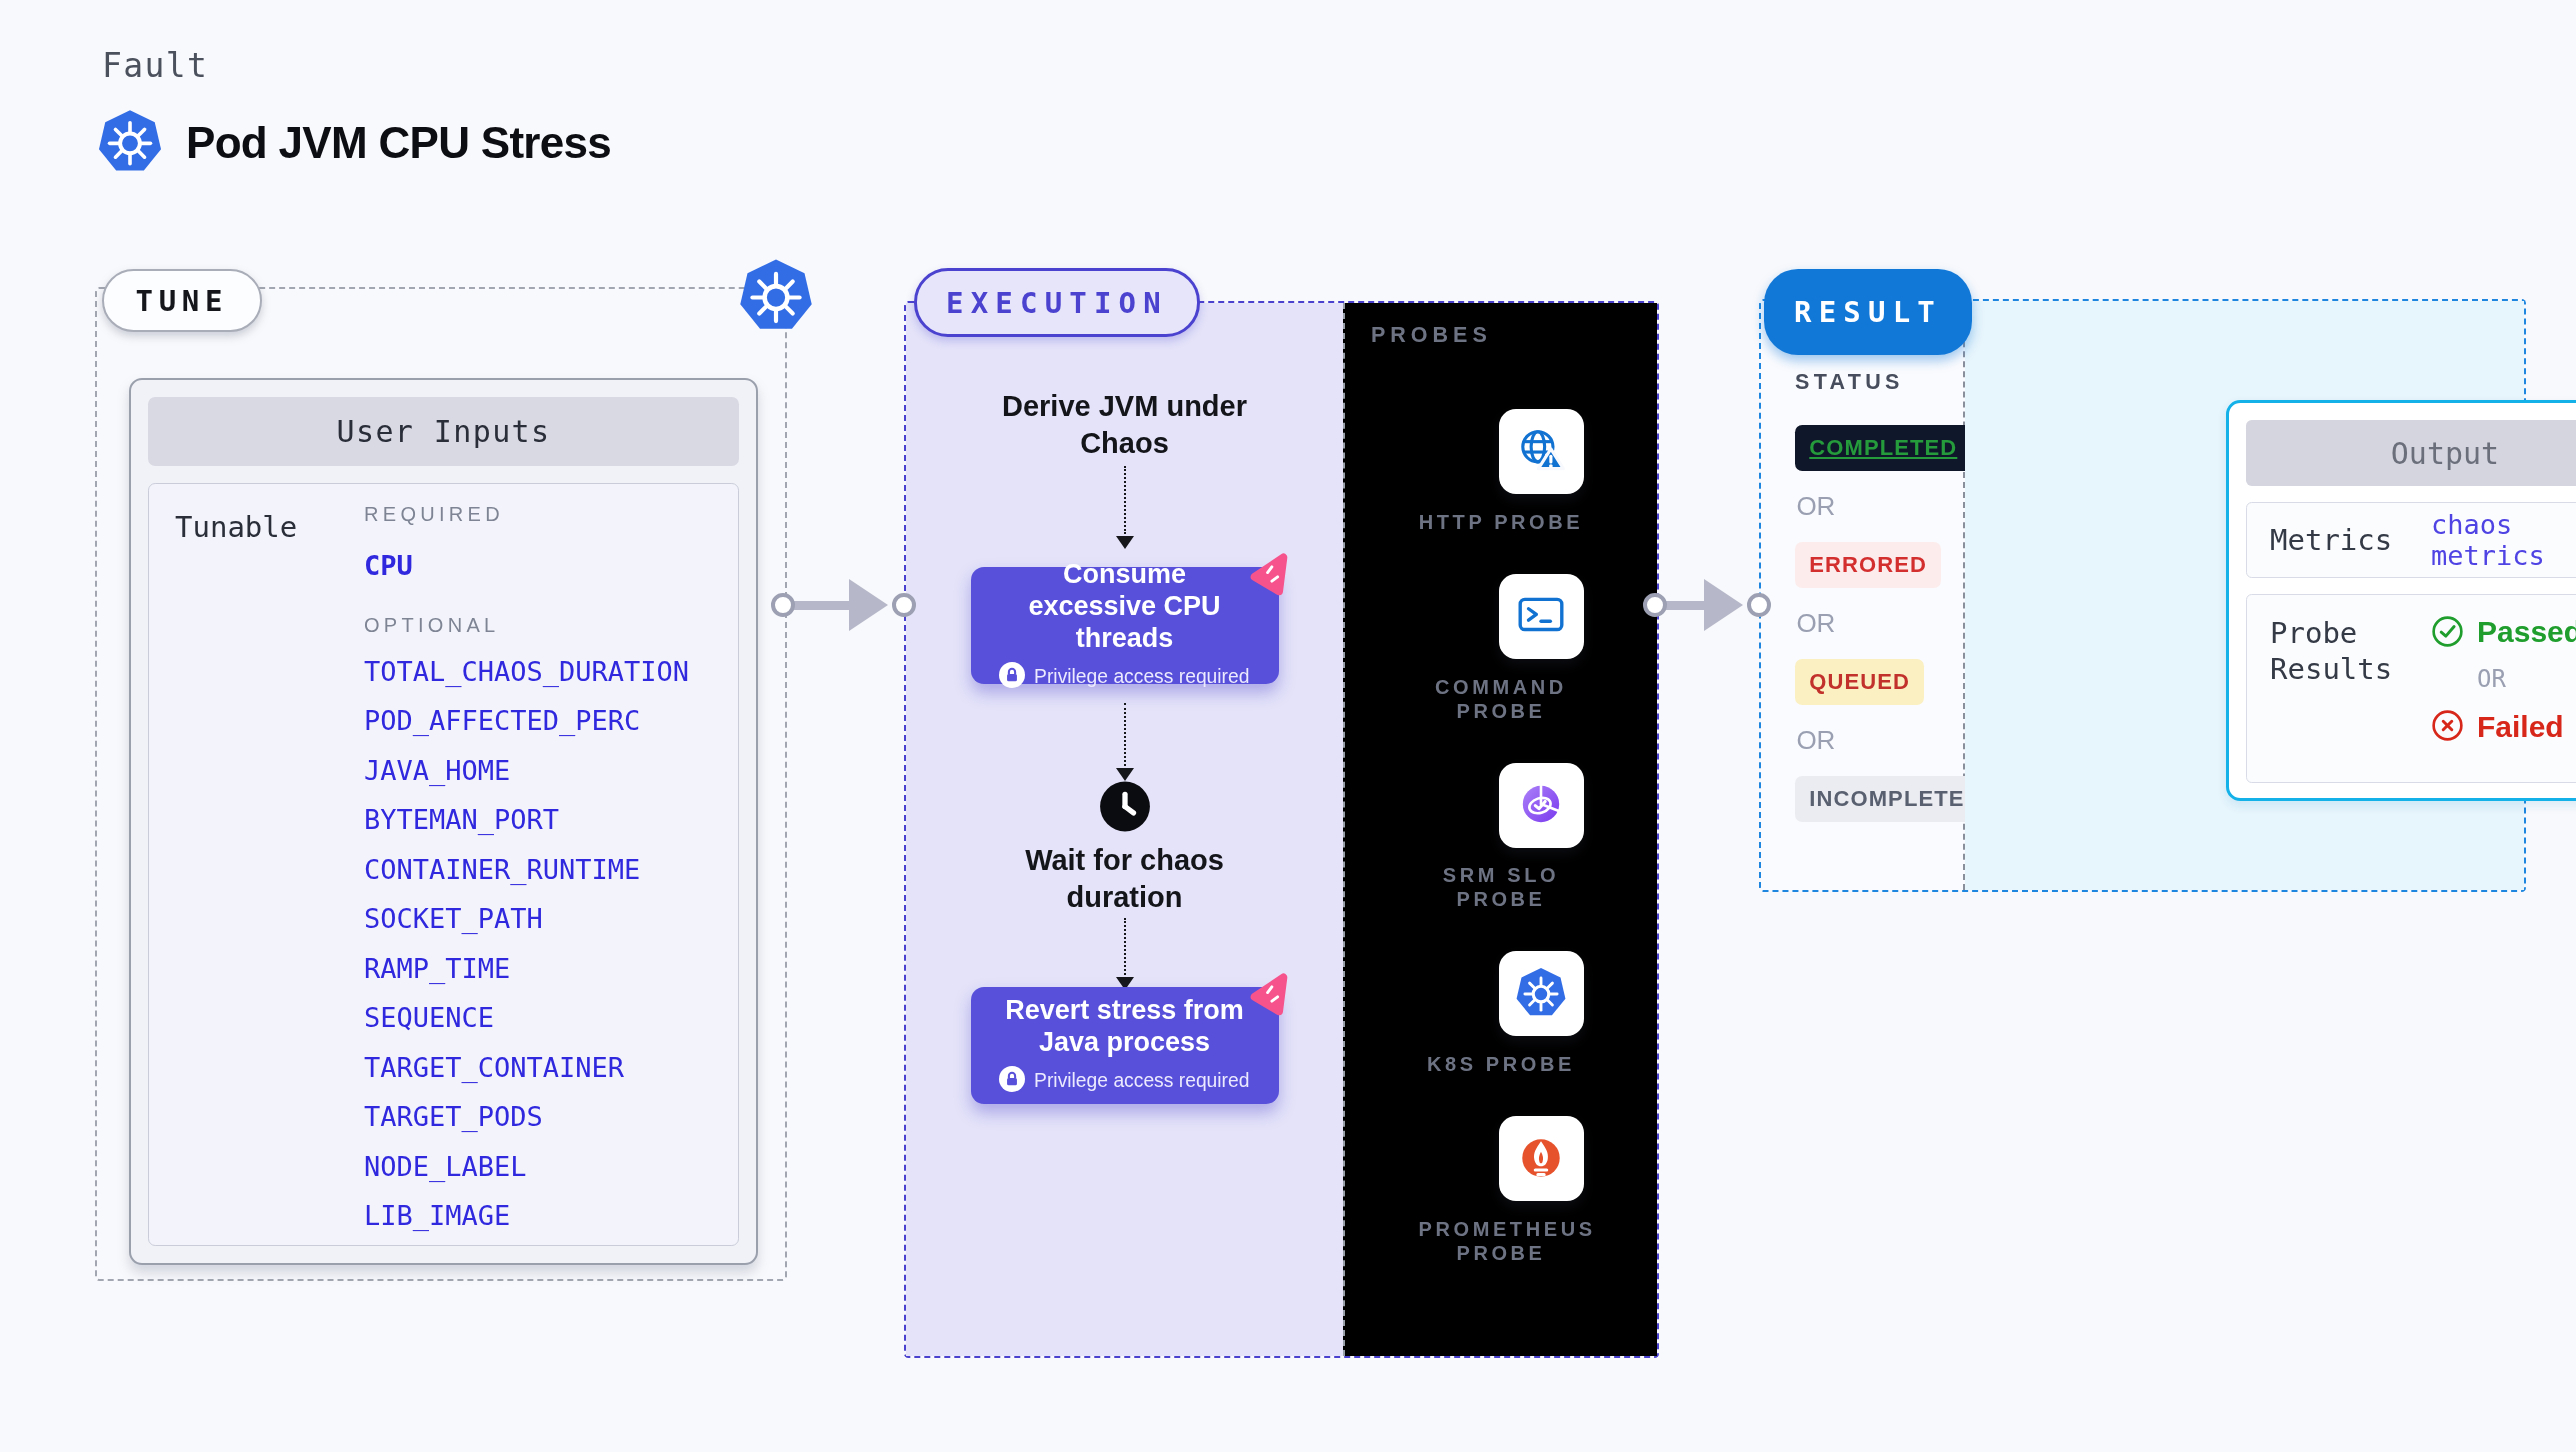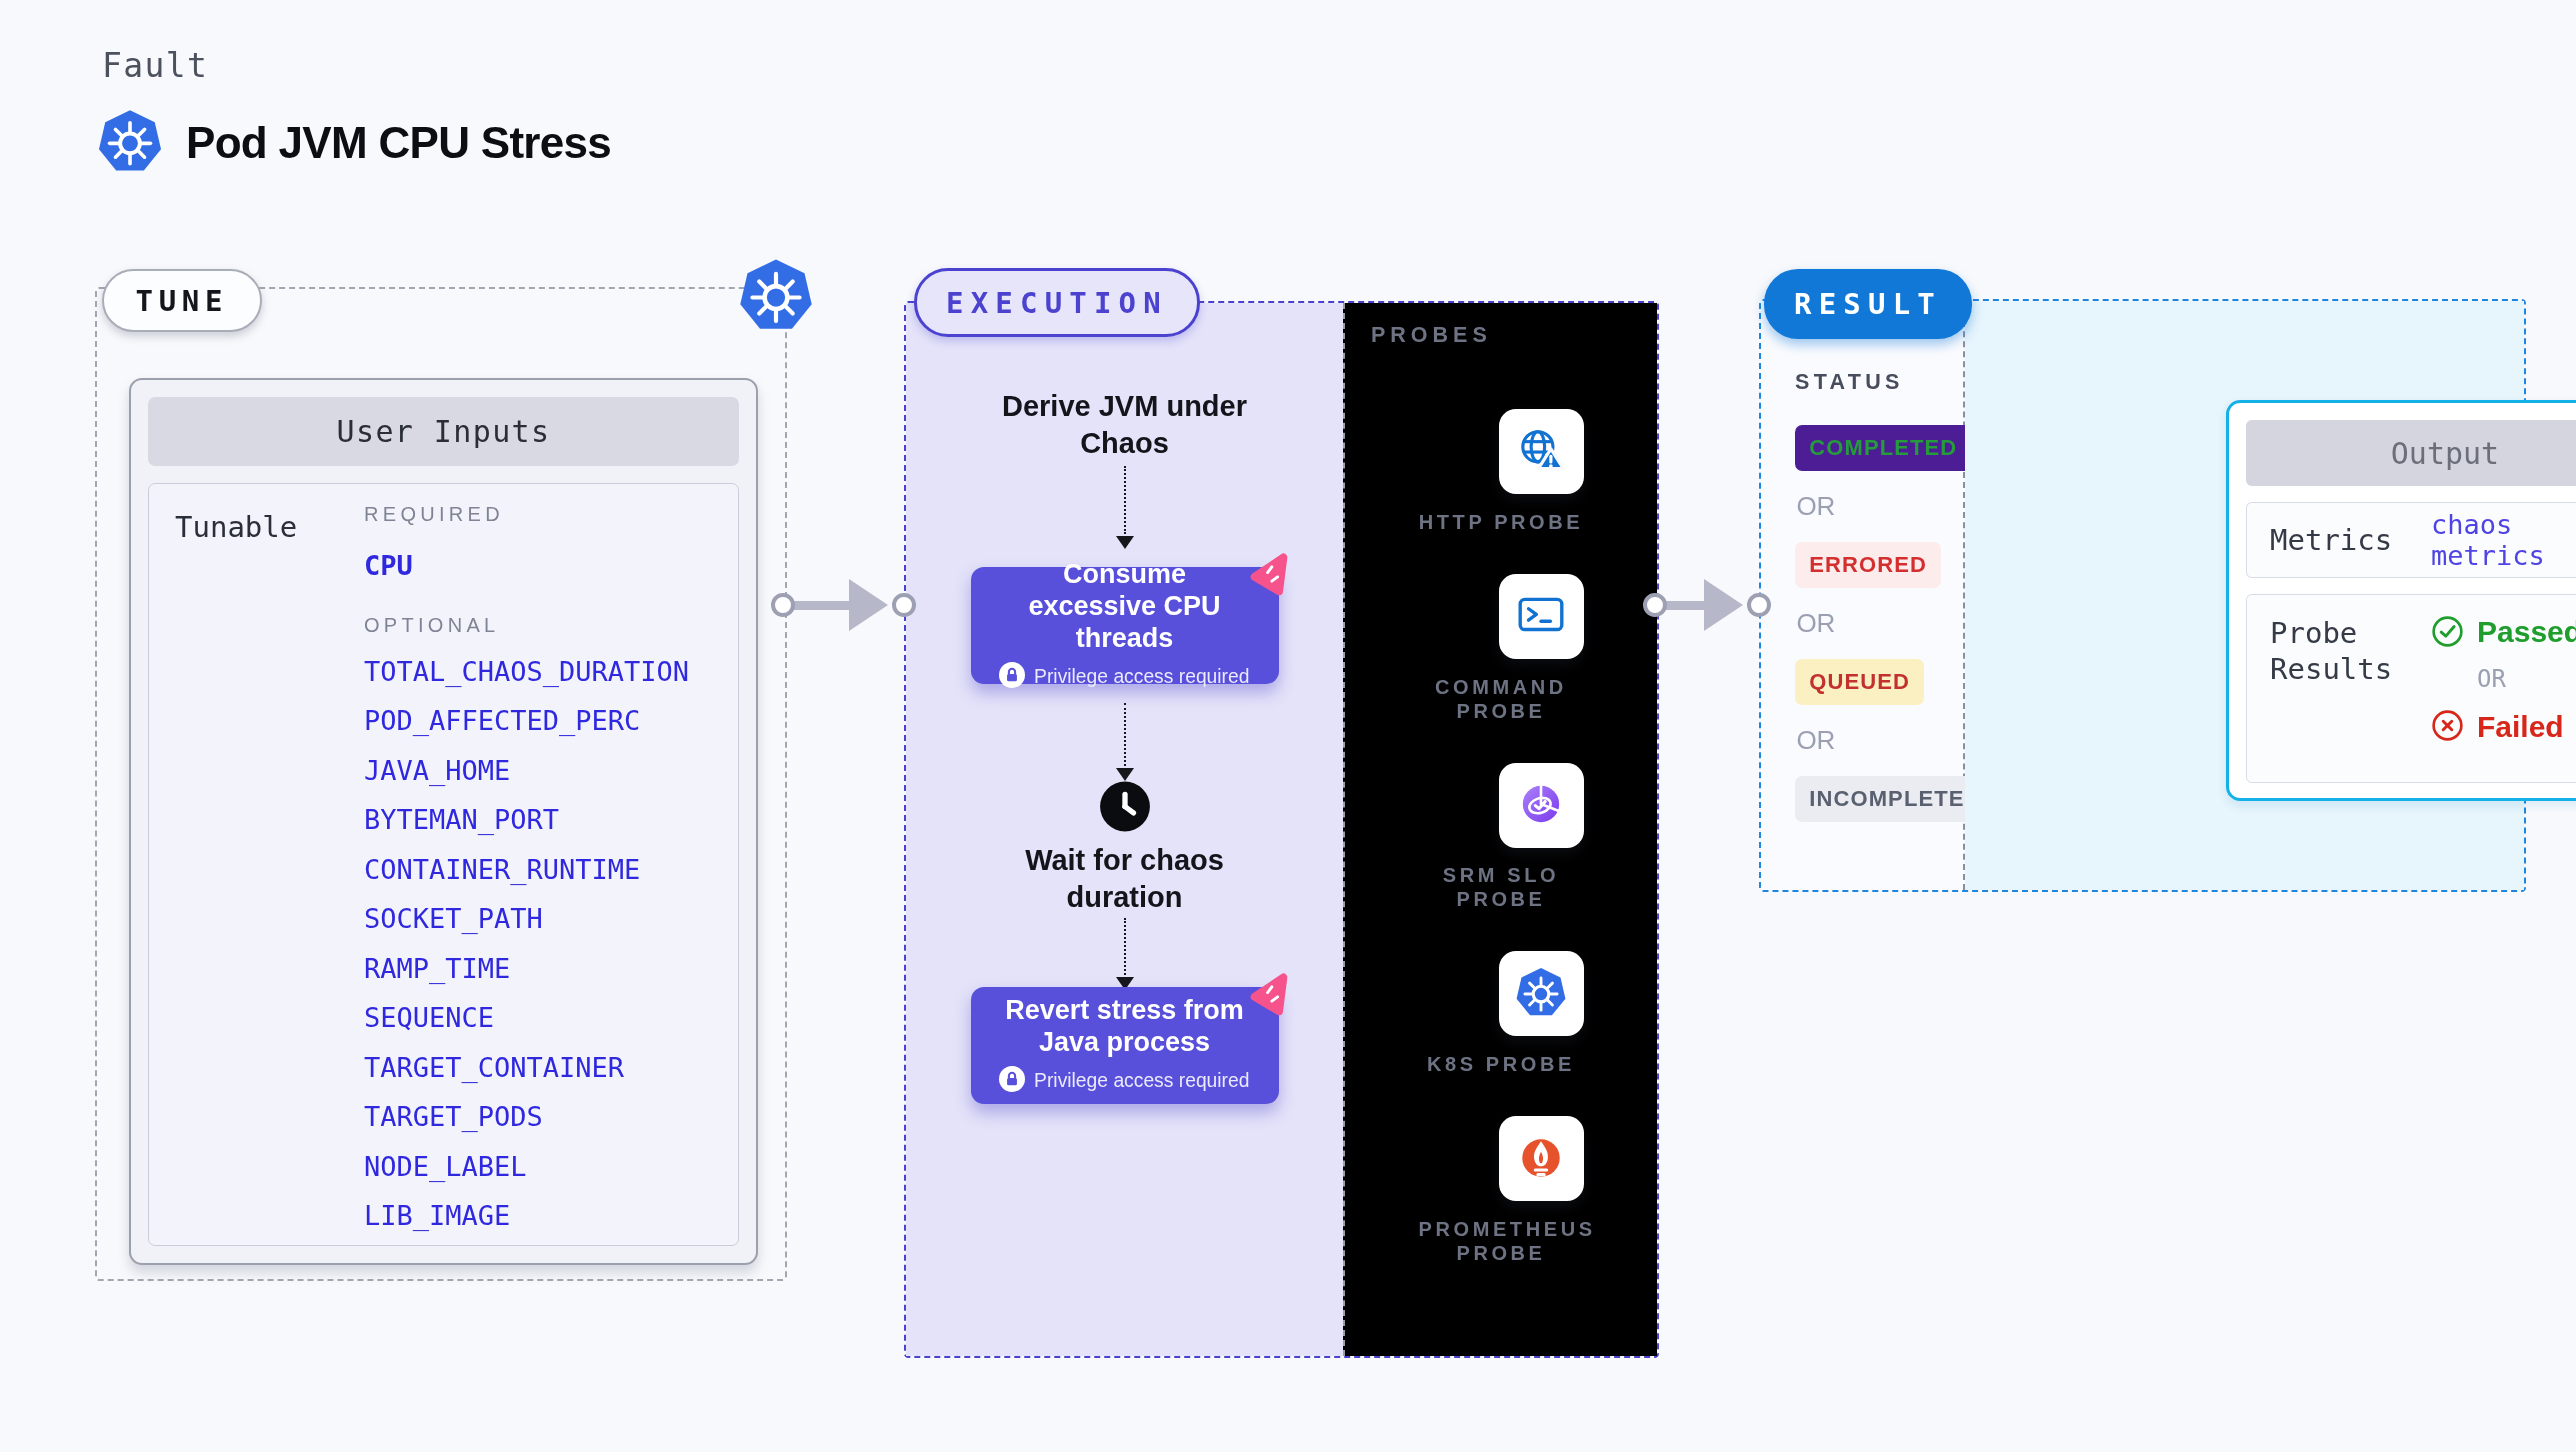--- a/index.html
+++ b/index.html
@@ -24,21 +24,21 @@
     position:absolute;display:flex;align-items:center;justify-content:center;
     border-radius:34px;font-family:"DejaVu Sans Mono", monospace;font-weight:bold;
     font-size:29px;z-index:6;
   }
   .pill.tune{left:102px;top:269px;height:59px;padding:0 31.5px;background:#fcfdff;
     border:2.9px solid #a9adb8;color:#14161b;letter-spacing:5.7px;
     box-shadow:0 4.3px 8.6px rgba(120,125,150,.35);}
   .pill.exec{left:914px;top:268px;height:63px;padding:0 29px;background:#e6e5fa;
     border:3.6px solid #4b42cf;color:#4b42cf;letter-spacing:7.2px;
     box-shadow:0 4.3px 8.6px rgba(75,66,207,.25);}
-  .pill.result{left:1764px;top:269px;height:62px;padding:4px 30px;background:#1278d8;
+  .pill.result{left:1764px;top:269px;height:62px;padding:12px 30px;background:#1278d8;
     border:none;color:#ffffff;letter-spacing:7.2px;
     box-shadow:0 5.7px 11.5px rgba(18,120,216,.40);}
 
   
   .tune-box{position:absolute;left:95px;top:287px;width:688px;height:990px;
     border:2.9px dashed #a2a6b0;border-radius:4.3px;}
   .tune-k8s{position:absolute;left:738px;top:258px;width:76px;height:76px;z-index:5;}
 
   .ui-card{position:absolute;left:129px;top:378px;width:625px;height:883px;
     background:#f1f2f8;border:2.9px solid #9ba0ad;border-radius:13px;
@@ -104,21 +104,21 @@
   
   .result-box{position:absolute;left:1759px;top:299px;width:763px;height:589px;
     border:2.9px dashed #1e86de;border-radius:4.3px;}
   .res-left{position:absolute;left:0;top:0;bottom:0;width:202px;background:#fafbfe;
     border-right:2.1px dashed #8a8f9c;}
   .res-right{position:absolute;left:204px;top:0;bottom:0;right:0;background:#e7f5fc;}
 
   .status-col{position:absolute;left:34px;top:69px;display:flex;flex-direction:column;align-items:flex-start;}
   .status-head{font-size:21.5px;font-weight:bold;letter-spacing:4.3px;color:#474d5c;margin-bottom:30px;}
   .sbadge{font-size:22px;font-weight:bold;letter-spacing:1.1px;padding:10px 14.3px;border-radius:7.2px;margin-bottom:20px;}
-  .sbadge.completed{background:#4c1d95;color:#259b3c;}
+  .sbadge.completed{background:#0f172a;color:#259b3c;text-decoration:underline;}
   .sbadge.errored{background:#fdecec;color:#d32f2f;}
   .sbadge.queued{background:#faf0c2;color:#c2312b;}
   .sbadge.incompleted{background:#ebecf2;color:#59606f;}
   .or-sep{font-size:26px;color:#9aa0b2;margin:0 0 20px 1.4px;}
 
   .output-card{position:absolute;left:261px;top:99px;width:438px;height:401px;background:#ffffff;
     border:3.6px solid #14b1e9;border-radius:14.3px;padding:17px;box-sizing:border-box;
     box-shadow:0 4.3px 10px rgba(20,140,200,.12);}
   .output-head{height:66px;background:#d5d5df;border-radius:5.7px;display:flex;align-items:center;
     justify-content:center;font-size:30px;font-weight:500;color:#6a6f7b;margin-bottom:15.8px;}

